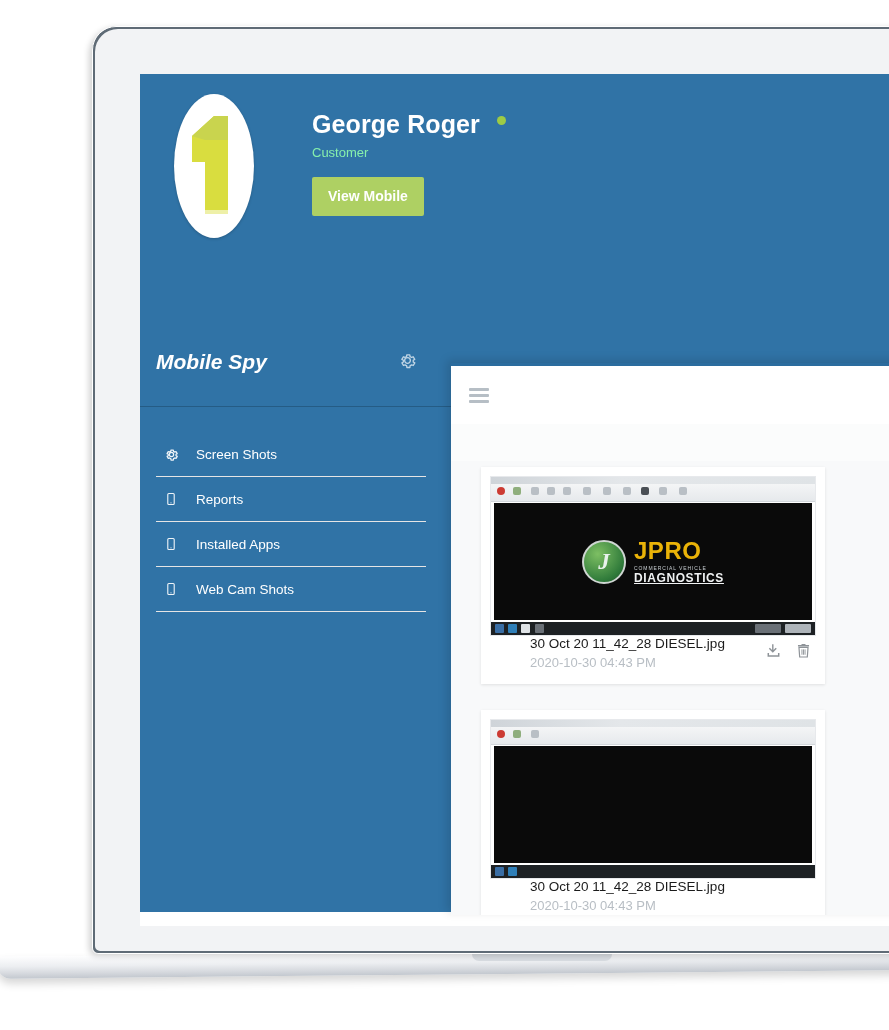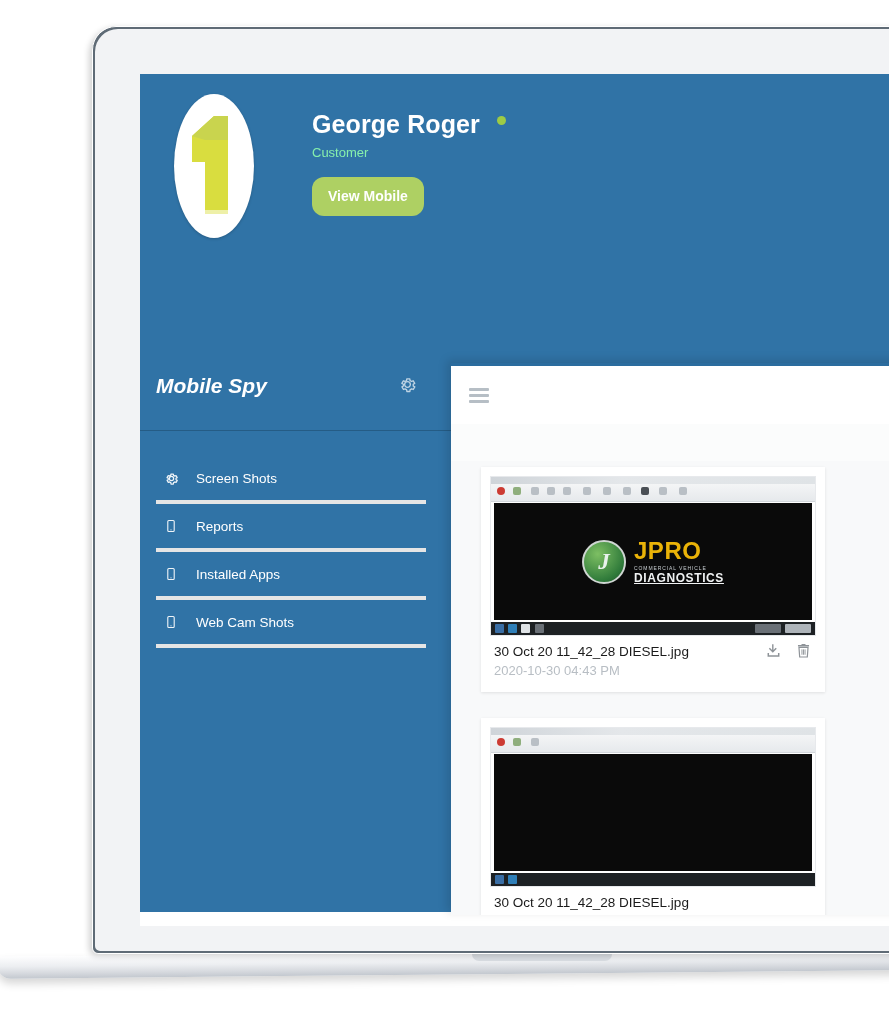--- a/index.html
+++ b/index.html
@@ -78,44 +78,44 @@
     position:relative;top:-4px;
   }
   #profile-role{
     font-size:13px;color:#86efac;margin-top:6px;font-weight:normal;
   }
   #view-mobile{
     margin-top:17px;display:inline-block;
     background:#aed063;color:#ffffff;
     font-size:14px;font-weight:bold;
     padding:11px 16px 12px 16px;
-    border:none;border-radius:12px;cursor:pointer;
+    border:none;border-radius:2px;cursor:pointer;
     font-family:"Liberation Sans", sans-serif;
   }
 
   
-  #sidebar{position:absolute;left:0;top:274px;width:311px;height:580px;padding-left:36px;}
+  #sidebar{position:absolute;left:0;top:250px;width:311px;height:580px;padding-left:36px;}
   #sidebar-brand{
     position:absolute;left:16px;top:21px;width:279px;height:60px;
   }
   #brand-title{
     font-size:21px;font-style:italic;font-weight:bold;color:#ffffff;
     position:absolute;left:0;top:5px;
   }
   #brand-gear{
     position:absolute;right:18px;top:6px;width:19px;height:19px;opacity:.82;
   }
   #sidebar-divider{
     position:absolute;left:0;top:82px;width:311px;height:1px;
     background:#255c85;
   }
   #sidebar-nav{position:absolute;left:16px;top:108px;width:270px;}
   .nav-item{
     display:flex;align-items:center;height:44px;
-    border-bottom:4px solid #e5e5e5;
+    border-bottom:1px solid #e5e5e5;
     cursor:pointer;
   }
   .nav-ico{
     width:30px;flex:0 0 30px;display:flex;align-items:center;justify-content:center;
     opacity:.92;
   }
   .nav-label{
     font-size:13.5px;color:#ffffff;padding-left:10px;font-weight:normal;
   }
 
@@ -150,21 +150,21 @@
   }
   .card{
     width:344px;background:#ffffff;
     box-shadow:0 1px 3px rgba(0,0,0,.10);
     padding:9px 9px 4px 9px;box-sizing:border-box;
   }
   .thumb{
     width:326px;height:160px;background:#ffffff;position:relative;overflow:hidden;
     border:1px solid #e7e9ec;box-sizing:border-box;
   }
-  .card-meta{padding:8px 4px 10px 4px;position:relative;}
+  .card-meta{padding:0 4px 10px 4px;position:relative;margin-left:36px;}
   .card-title{
     font-size:13.5px;color:#1b1b1b;font-weight:normal;
     white-space:nowrap;overflow:hidden;
   }
   .card-date{font-size:13px;color:#b8bec4;margin-top:4px;}
   .card-actions{position:absolute;right:4px;top:6px;display:flex;gap:13px;}
   .act-btn{cursor:pointer;opacity:.68;}
 
   
   .win-top{position:absolute;left:0;top:0;width:100%;height:7px;

